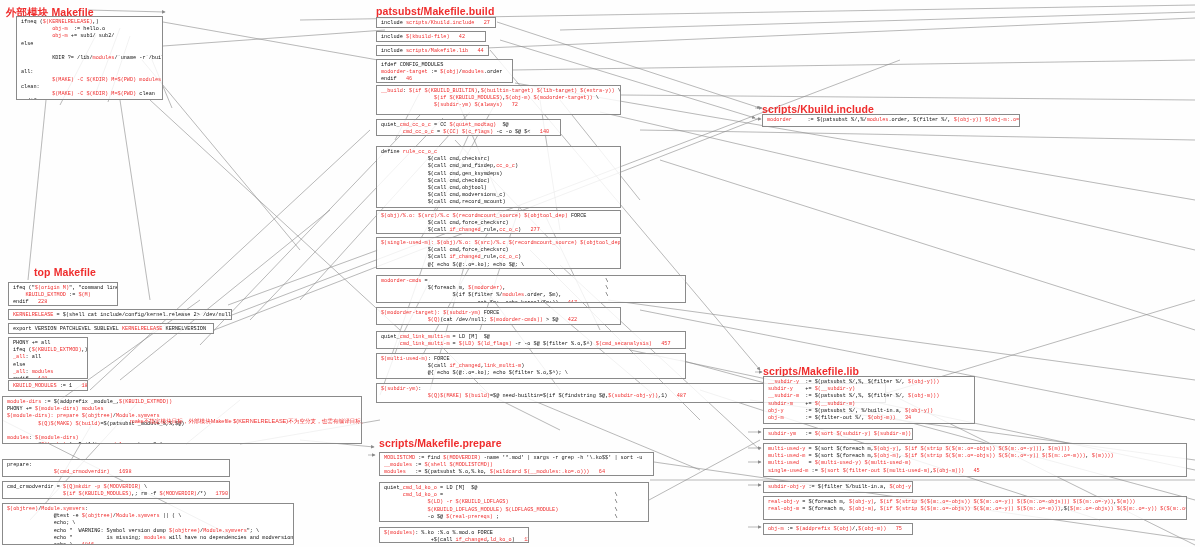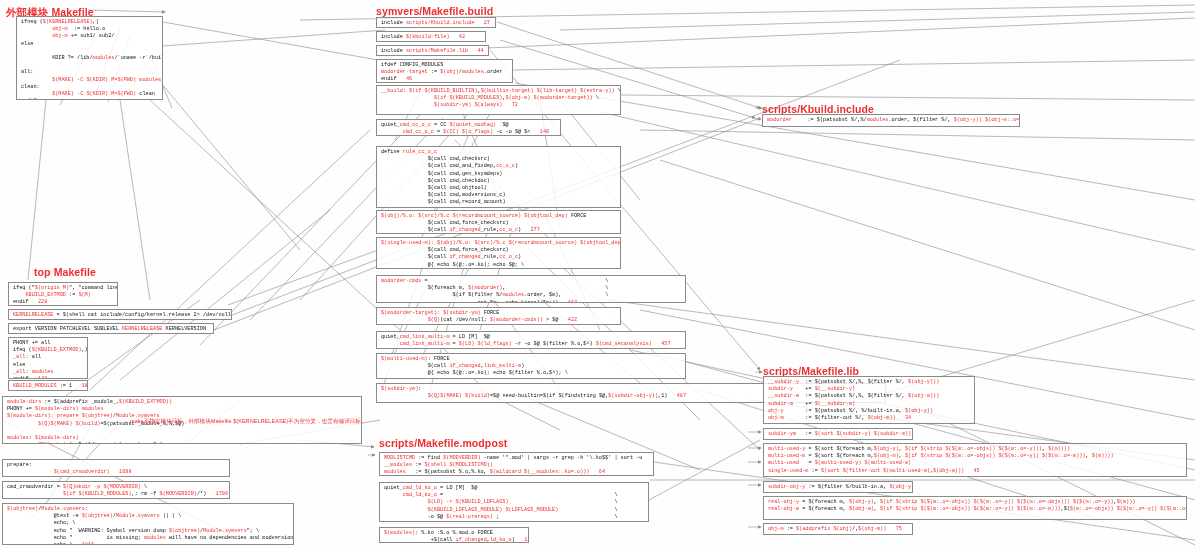--- a/index.html
+++ b/index.html
@@ -129,22 +129,22 @@
       <path d="M660,160 L1195,330"></path>
       <path d="M621,95 L1195,100"></path>
       <path d="M560,30 L1195,12"></path>
       <path d="M300,20 L1195,5"></path>
     </g>
   </svg>
 
   <div id="titles">
       <div class="sect-title" style="left: 6px; top: 6px;">外部模块 Makefile</div>
       <div class="sect-title" style="left: 34px; top: 266px;">top Makefile</div>
-      <div class="sect-title" style="left: 376px; top: 5px;">symvers/Makefile.build</div>
-      <div class="sect-title" style="left: 379px; top: 437px;">scripts/Makefile.modpost</div>
+      <div class="sect-title" style="left: 376px; top: 5px;">patsubst/Makefile.build</div>
+      <div class="sect-title" style="left: 379px; top: 437px;">scripts/Makefile.prepare</div>
       <div class="sect-title" style="left: 762px; top: 103px;">scripts/Kbuild.include</div>
       <div class="sect-title" style="left: 763px; top: 365px;">scripts/Makefile.lib</div>
     </div>
   <div id="boxes">
       <div class="codebox" style="left: 16px; top: 16px; width: 147px; height: 84px;"><span>ifneq (<span class="r">$(KERNELRELEASE)</span>,)
           <span class="r">obj-m</span>  := hello.o
           <span class="r">obj-m</span> += sub1/ sub2/
 else
 
           KDIR ?= /lib/<span class="r">modules</span>/`uname -r`/build

